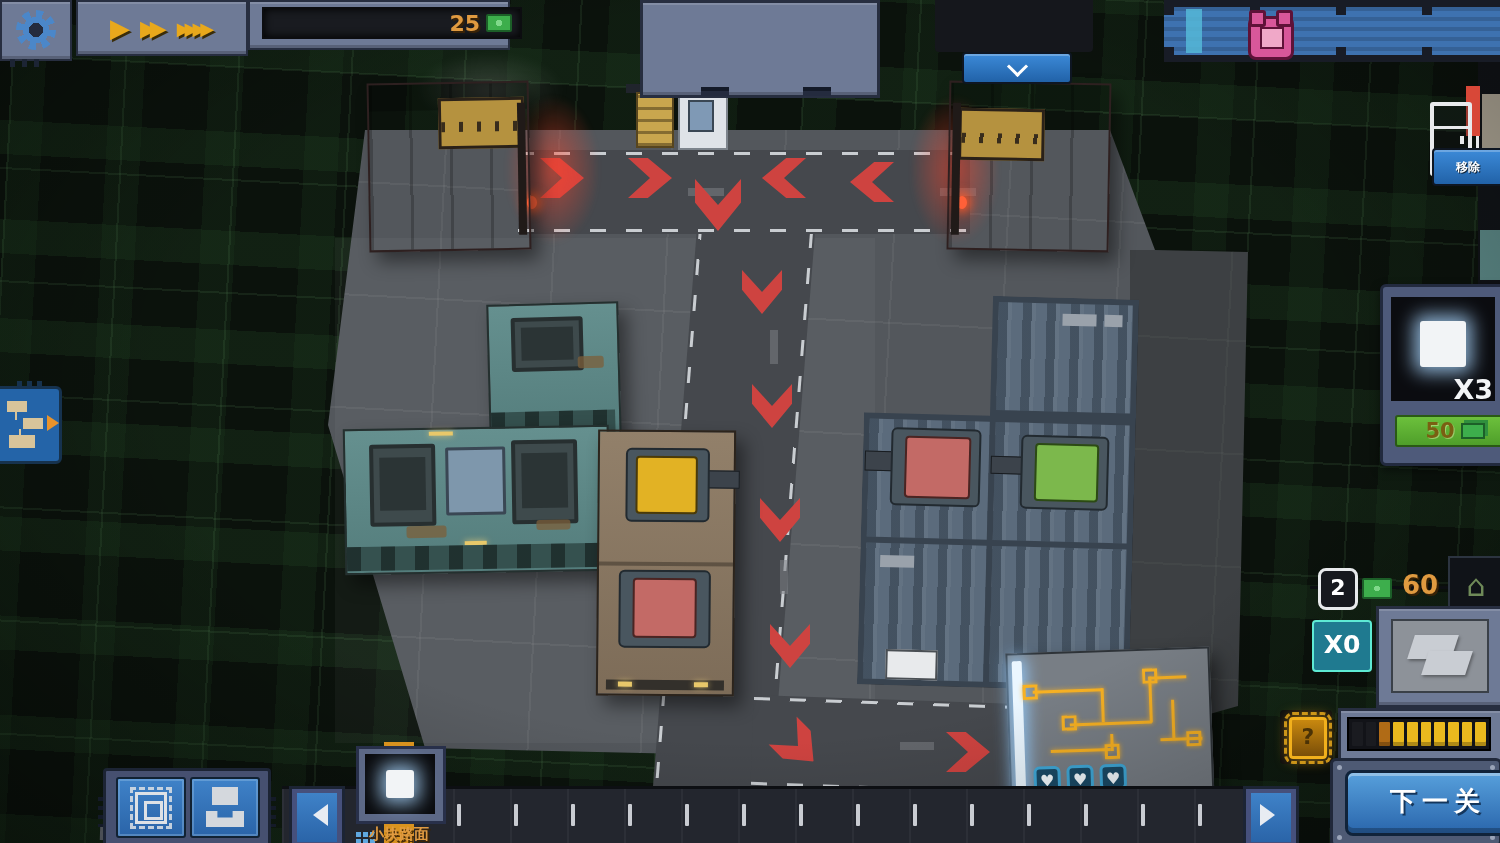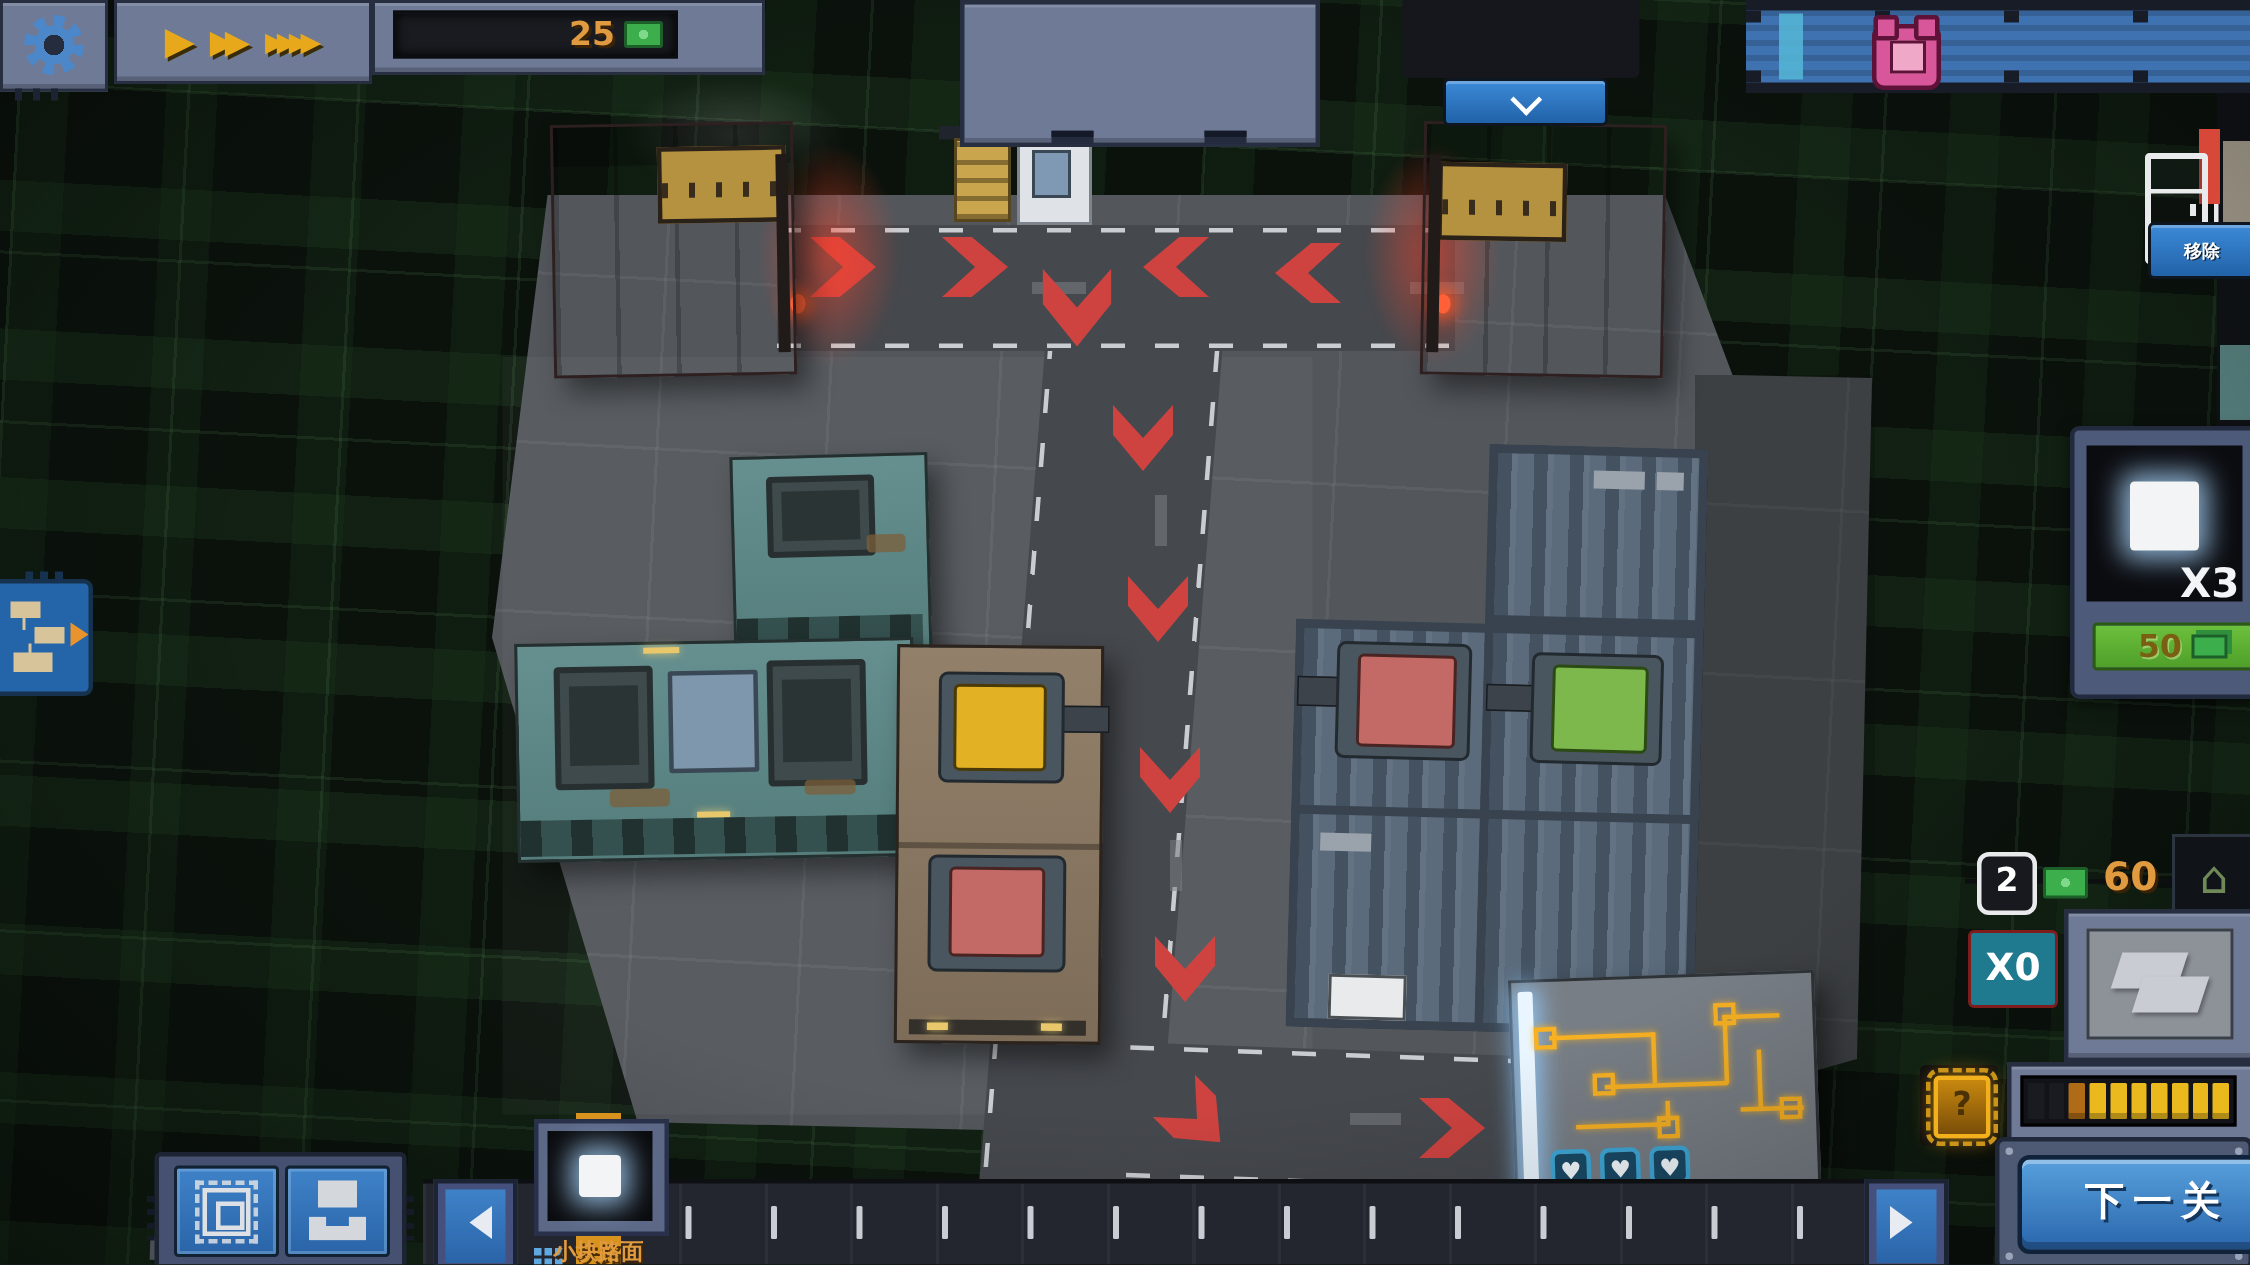--- a/index.html
+++ b/index.html
@@ -125,21 +125,21 @@
   .redpole{background:#d84838;}
   .whiteleg{background:#e8eaec;}
 
   .card-frame{background:#4e5a7a;border:3px solid #222a3e;border-radius:6px;box-shadow:0 4px 10px rgba(0,0,0,.5);}
   .tile-glow{background:#f2f4f6;border-radius:3px;box-shadow:0 0 18px 6px rgba(170,215,255,.8);}
   .pricebar{background:linear-gradient(180deg,#6cc03c,#4f9f2a);border:2px solid #2a5a14;border-radius:3px;}
   .billstack{background:#3dae4c;border:2px solid #1c5f28;box-shadow:3px -3px 0 #2f8f3d;}
 
   .badge{background:#17191e;border:3px solid #e8eaec;border-radius:8px;color:#fff;font-weight:bold;text-align:center;}
   .house{background:#101318;border:2px solid #2c3440;color:#6f8a58;font-size:30px;text-align:center;line-height:56px;}
-  .teal-tag{background:#1f7a90;border:2px solid #7f1d1d;border-radius:4px;color:#fff;font-weight:bold;text-align:center;}
+  .teal-tag{background:#1f7a90;border:2px solid #5eead4;border-radius:4px;color:#fff;font-weight:bold;text-align:center;}
   .graypanel{background:#8d9299;border:2px solid #3a4048;}
   .cardico{background:#c9cdd3;transform:skewX(-18deg);box-shadow:2px 2px 3px rgba(0,0,0,.35);}
 
   .chipfr{background:#0d0d0f;border-radius:4px;}
   .chip{background:linear-gradient(180deg,#c8880f,#7a4e08);border:3px solid #f2b01c;border-radius:4px;
     box-shadow:0 0 14px rgba(240,170,20,.75);outline:3px dashed rgba(240,176,28,.8);outline-offset:2px;
     color:#4a3206;font-weight:bold;text-align:center;}
   .ptrack{background:#121318;border:2px solid #000;display:flex;gap:3px;padding:3px;box-sizing:border-box;}
   .pcell{flex:1;border-radius:1px;}
   .pcell.full{background:#eab91e;box-shadow:inset 0 -4px 0 rgba(0,0,0,.25);}
@@ -324,21 +324,21 @@
   </div>
   <div class="abs dash3" style="left:10px;top:59px;width:36px;height:8px;background-image:repeating-linear-gradient(90deg,#1c2434 0 5px,transparent 5px 12px);z-index:10;"></div>
 
   <div class="abs panel" style="left:76px;top:0;width:168px;height:52px;z-index:10;display:flex;align-items:center;justify-content:center;gap:10px;">
     <span class="spd" style="font-size:26px;">▶</span>
     <span class="spd" style="font-size:22px;letter-spacing:-7px;padding-right:7px;">▶▶</span>
     <span class="spd" style="font-size:18px;letter-spacing:-6px;padding-right:6px;">▶▶▶▶</span>
   </div>
 
   <div class="abs panel" style="left:248px;top:0;width:258px;height:46px;z-index:10;">
-    <div class="abs display" style="left:12px;top:5px;width:190px;height:32px;display:flex;align-items:center;justify-content:flex-end;gap:6px;padding-right:8px;box-sizing:border-box;">
+    <div class="abs display" style="left:12px;top:5px;width:260px;height:32px;display:flex;align-items:center;justify-content:flex-end;gap:6px;padding-right:8px;box-sizing:border-box;">
       <span class="otext" style="font-size:22px;">25</span>
       <span class="money-ico" style="display:inline-block;width:22px;height:14px;"></span>
     </div>
   </div>
 
   <div class="abs panel" style="left:640px;top:0;width:234px;height:92px;border-width:3px;z-index:10;">
     <div class="abs notch dash3" style="left:58px;top:84px;width:28px;height:9px;"></div>
     <div class="abs notch dash3" style="left:160px;top:84px;width:28px;height:9px;"></div>
   </div>
 

